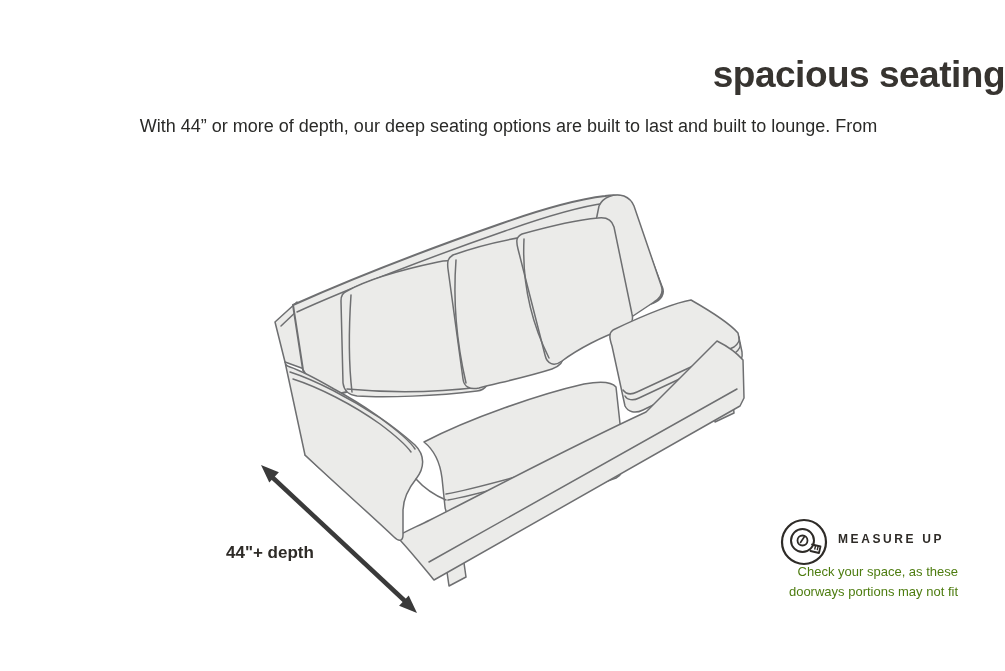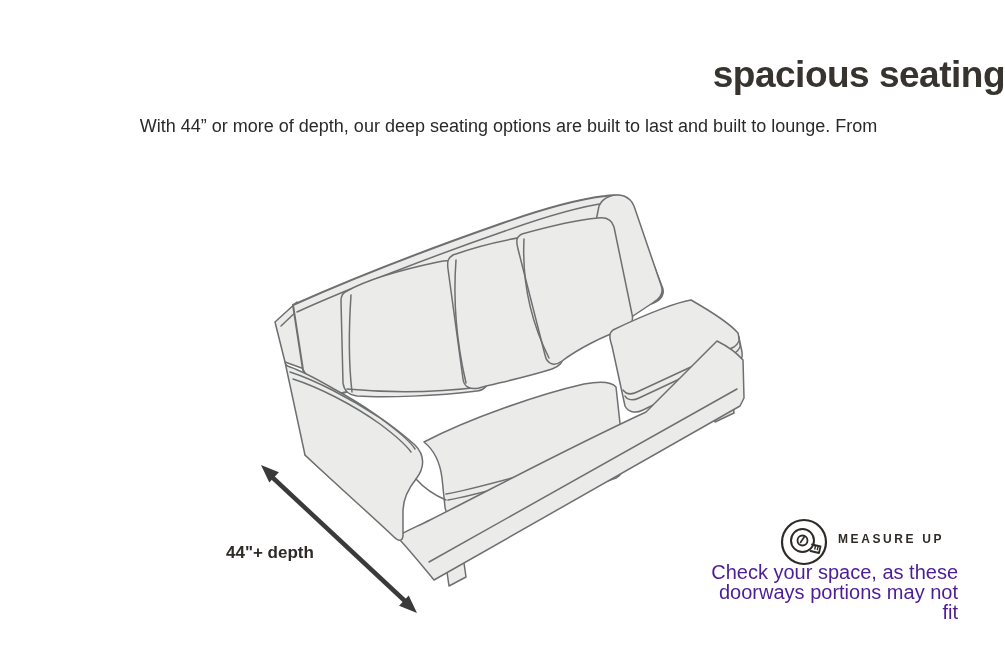--- a/index.html
+++ b/index.html
@@ -32,21 +32,21 @@
   .measure{position:absolute;left:0;top:0;width:1005px;height:671px;pointer-events:none;}
   .tape-icon{position:absolute;left:780px;top:518px;width:48px;height:48px;}
   .measure-heading{
     position:absolute;left:838px;top:532px;
     font-size:12px;font-weight:700;letter-spacing:2.6px;color:#2e2b27;
     white-space:nowrap;
   }
   .measure-text{
     position:absolute;right:47px;top:562px;width:260px;
     text-align:right;
-    font-size:20px;line-height:20px;color:#4c1d95;
+    font-size:13px;line-height:20px;color:#4d7c0f;
   }
 </style>
 </head>
 <body>
 
 <div class="page">
 
   <h1 class="title">spacious seating</h1>
 
   <div class="intro">

